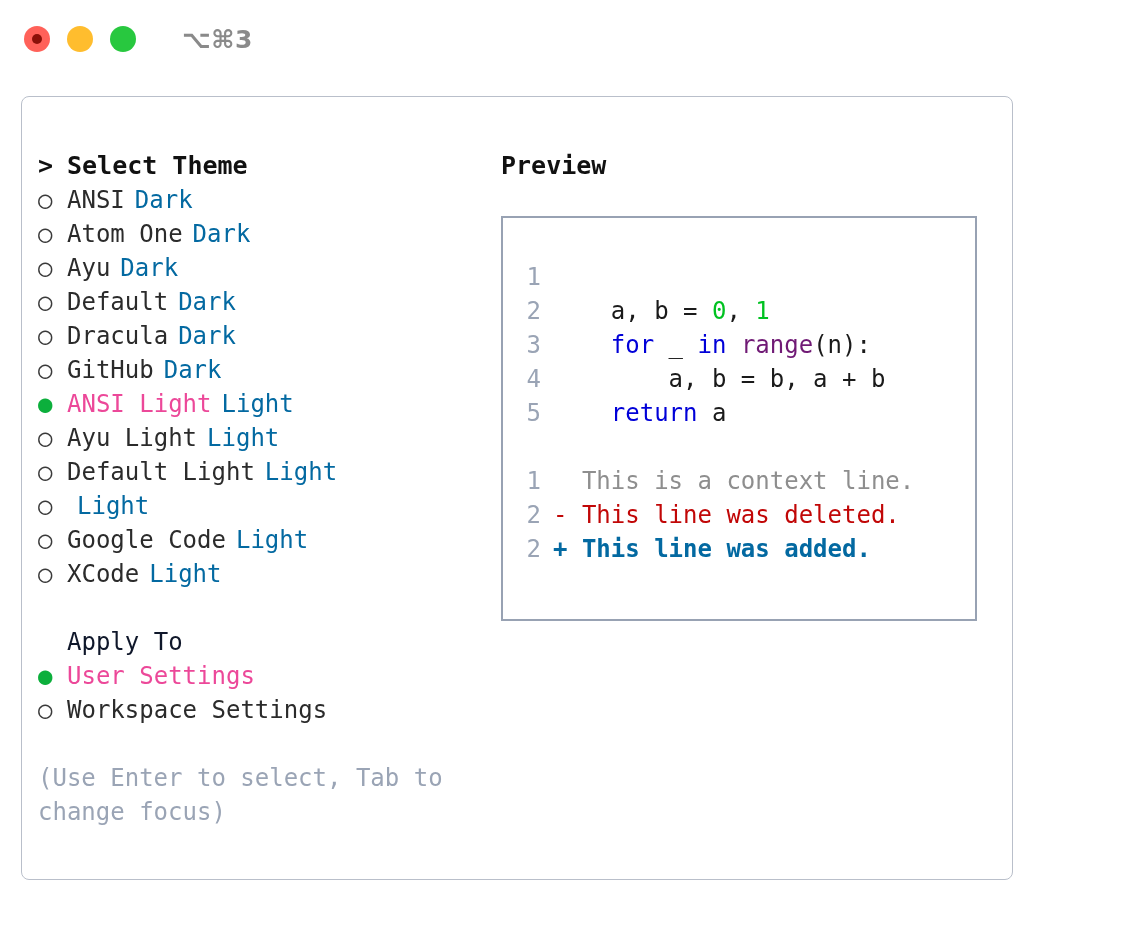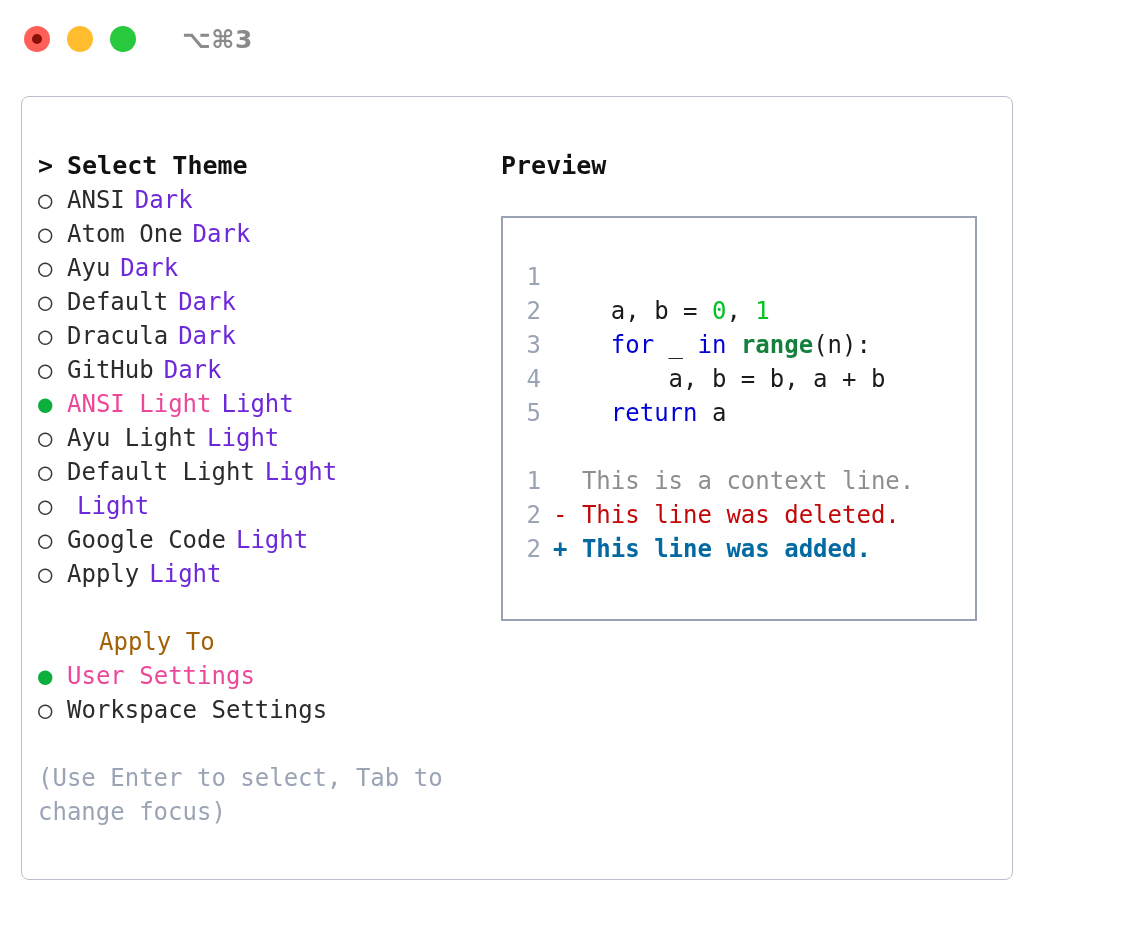--- a/index.html
+++ b/index.html
@@ -126,34 +126,33 @@
     width: 29px;
     display: inline-block;
     font-size: 24px;
     line-height: 34px;
     color: #3a3a3a;
   }
   .bullet.on { color: #0caf3c; }
   .opt-label { color: #2b2b2b; }
   .opt-row.selected .opt-label { color: #ec4899; }
   .badge {
-    color: #6d28d9;
+    color: #0369a1;
     margin-left: 10px;
     text-align: right;
   }
   .spacer-34 { height: 34px; }
 
   .section-title {
     display: flex;
     align-items: baseline;
     font-size: 24px;
     line-height: 34px;
-    color: #a16207;
-    white-space: pre;
-    gap: 32px;
+    color: #0f172a;
+    white-space: pre;
   }
   .section-title .bullet { color: transparent; }
 
   .hint {
     font-size: 24px;
     line-height: 34px;
     color: #9aa4b5;
     white-space: pre-wrap;
     width: 410px;
   }
@@ -195,21 +194,21 @@
   .lineno {
     width: 26px;
     text-align: right;
     color: #9aa4b5;
     margin-right: 12px;
     flex: none;
   }
   .code-text { color: #1a1a1a; }
 
   .tok-kw  { color: #0000d8; }
-  .tok-fn  { color: #15803d; font-weight: bold; }
+  .tok-fn  { color: #701a75; }
   .tok-num { color: #00c221; }
   .tok-pl  { color: #1a1a1a; }
 
   .diff-gap { height: 34px; }
   .diff-ctx { color: #8e8e8e; }
   .diff-del { color: #c10707; }
   .diff-add { color: #0369a1; font-weight: bold; }
 </style>
 </head>
 <body>
@@ -240,21 +239,21 @@
             <div class="opt-row"><span class="bullet">○</span><span class="opt-label">Atom One</span><span class="badge">Dark</span></div>
             <div class="opt-row"><span class="bullet">○</span><span class="opt-label">Ayu</span><span class="badge">Dark</span></div>
             <div class="opt-row"><span class="bullet">○</span><span class="opt-label">Default</span><span class="badge">Dark</span></div>
             <div class="opt-row"><span class="bullet">○</span><span class="opt-label">Dracula</span><span class="badge">Dark</span></div>
             <div class="opt-row"><span class="bullet">○</span><span class="opt-label">GitHub</span><span class="badge">Dark</span></div>
             <div class="opt-row selected"><span class="bullet on">●</span><span class="opt-label">ANSI Light</span><span class="badge">Light</span></div>
             <div class="opt-row"><span class="bullet">○</span><span class="opt-label">Ayu Light</span><span class="badge">Light</span></div>
             <div class="opt-row"><span class="bullet">○</span><span class="opt-label">Default Light</span><span class="badge">Light</span></div>
             <div class="opt-row"><span class="bullet">○</span><span class="badge">Light</span></div>
             <div class="opt-row"><span class="bullet">○</span><span class="opt-label">Google Code</span><span class="badge">Light</span></div>
-            <div class="opt-row"><span class="bullet">○</span><span class="opt-label">Apply</span><span class="badge">Light</span></div>
+            <div class="opt-row"><span class="bullet">○</span><span class="opt-label">XCode</span><span class="badge">Light</span></div>
           </div>
 
         <div class="spacer-34"></div>
 
         <div class="section-title">
           <span class="bullet">&nbsp;</span>
           <span>Apply To</span>
         </div>
 
         <div id="apply-list">

